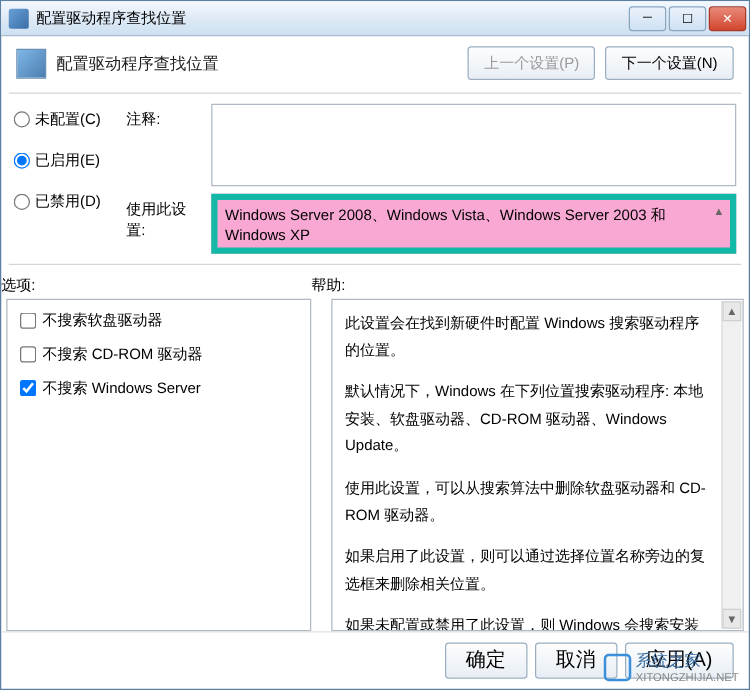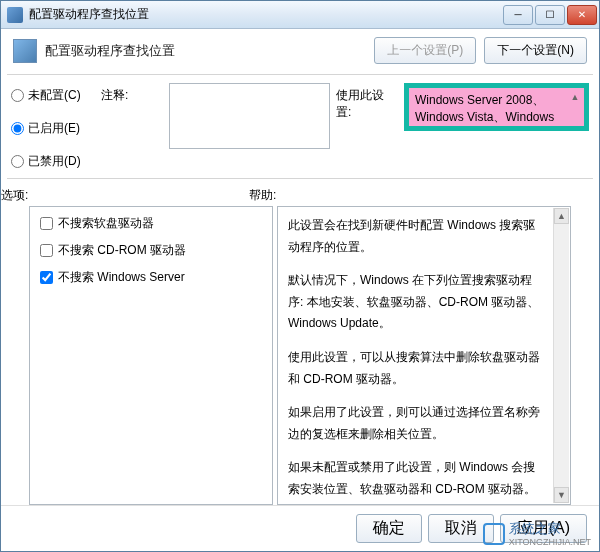--- a/index.html
+++ b/index.html
@@ -74,21 +74,21 @@
 }
 .radio-col {
   width: 82px;
   display: flex;
   flex-direction: column;
   gap: 16px;
   padding-top: 4px;
 }
 .radio-item { display: flex; align-items: center; gap: 4px; white-space: nowrap; }
 .radio-item input { margin: 0; }
-.fields-col { flex: 1; display: flex; flex-direction: row; gap: 6px; }
+.fields-col { flex: 1; display: flex; flex-direction: column; gap: 6px; }
 .field-row { display: flex; align-items: flex-start; gap: 6px; }
 .field-label { width: 62px; text-align: left; padding-top: 4px; }
 .comment-box {
   flex: 1;
   height: 66px;
   border: 1px solid #b0b9c2;
   background: #fff;
   resize: none;
   font-family: inherit;
   font-size: 12px;
@@ -112,22 +112,22 @@
   color: #666;
   display: flex; align-items: center; justify-content: center;
 }
 .mid-labels {
   display: flex;
   padding: 6px 12px 2px 0;
 }
 .mid-labels .lbl-left { width: 248px; }
 .panels {
   display: flex;
-  gap: 4px;
-  padding: 0 28px;
+  gap: 16px;
+  padding: 0 4px;
   flex: 1;
   min-height: 0;
 }
 .panel {
   border: 1px solid #b0b9c2;
   background: #fff;
   padding: 8px 10px;
   overflow: hidden;
 }
 .panel.left { width: 244px; }

